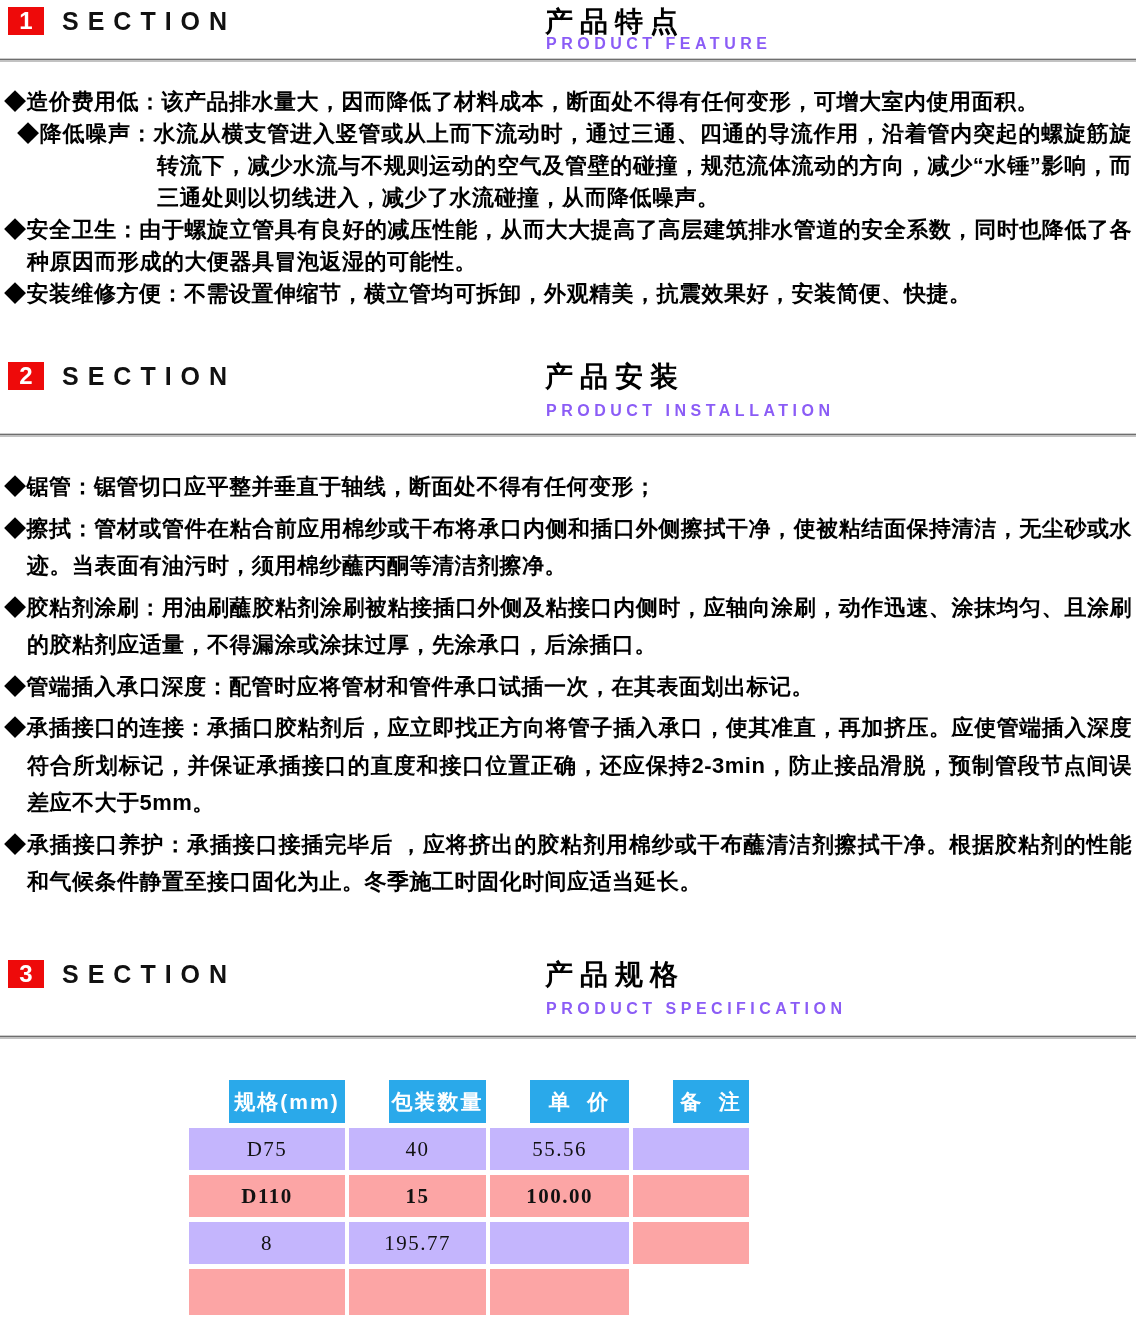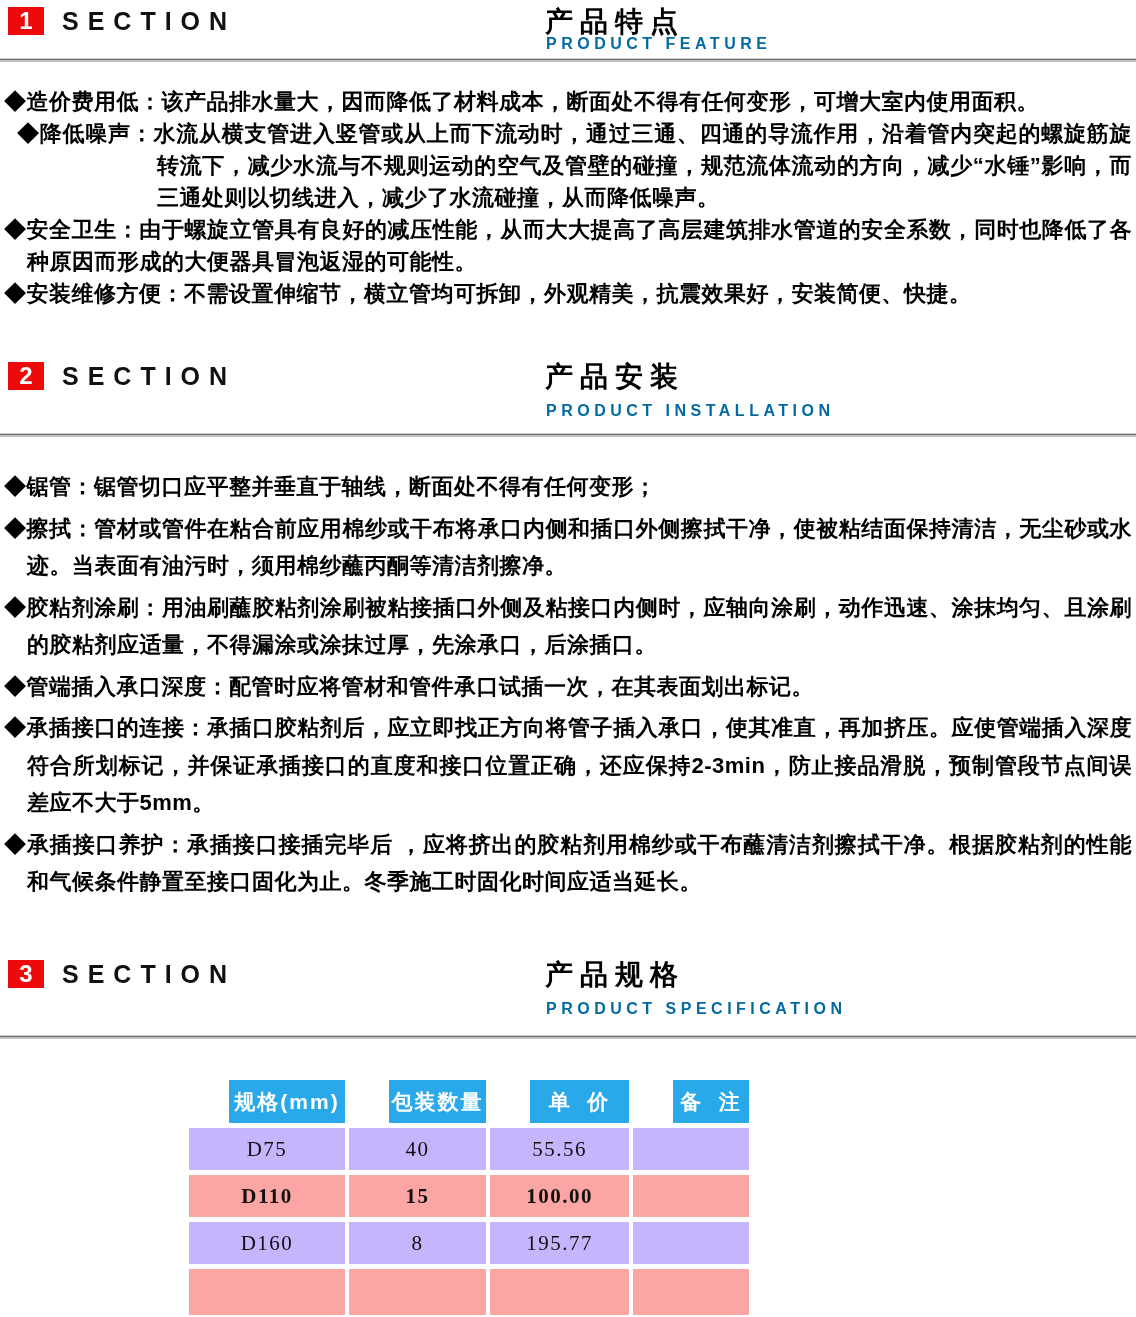--- a/index.html
+++ b/index.html
@@ -31,21 +31,21 @@
   }
   .title-zh {
     position: absolute; left: 545px; top: -2px;
     font-size: 28px; font-weight: bold;
     letter-spacing: 7px; color: #000;
     white-space: nowrap;
   }
   .title-en {
     position: absolute; left: 546px;
     font-size: 16px; font-weight: bold;
-    letter-spacing: 4.5px; color: #0369a1;
+    letter-spacing: 4.5px; color: #8b5cf6;
     white-space: nowrap;
   }
   .en-1 { top: 30px; }
   .en-23 { top: 42px; }
 
   
   .divider {
     left: 0; width: 1136px; height: 4px;
     background: #6e6e6e;
     border-top: 1px solid #cccccc;
@@ -146,21 +146,20 @@
   <div class="td row-gray">D75</div>
   <div class="td row-gray">40</div>
   <div class="td row-gray">55.56</div>
   <div class="td row-gray"></div>
 
   <div class="td row-cyan">D110</div>
   <div class="td row-cyan">15</div>
   <div class="td row-cyan">100.00</div>
   <div class="td row-cyan"></div>
 
-  <div class="td row-gray">D160</div>
   <div class="td row-gray">8</div>
   <div class="td row-gray">195.77</div>
   <div class="td row-gray"></div>
 
   <div class="td row-cyan"></div>
   <div class="td row-cyan"></div>
   <div class="td row-cyan"></div>
   <div class="td row-cyan"></div>
 </div>
 

